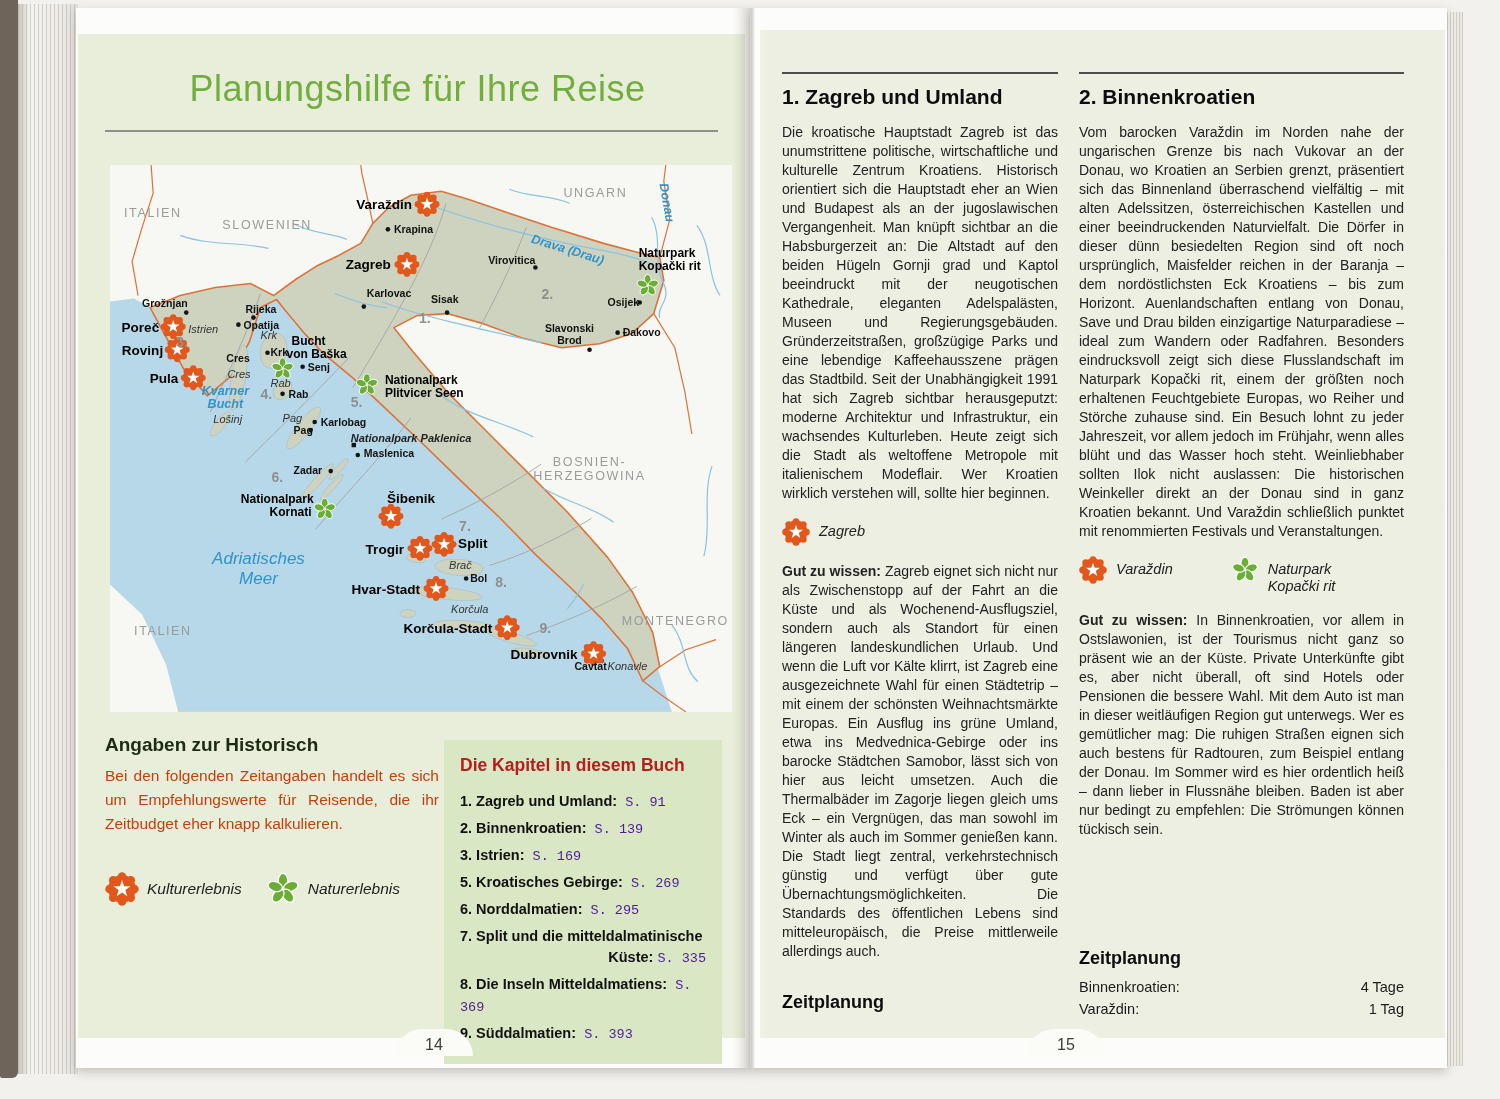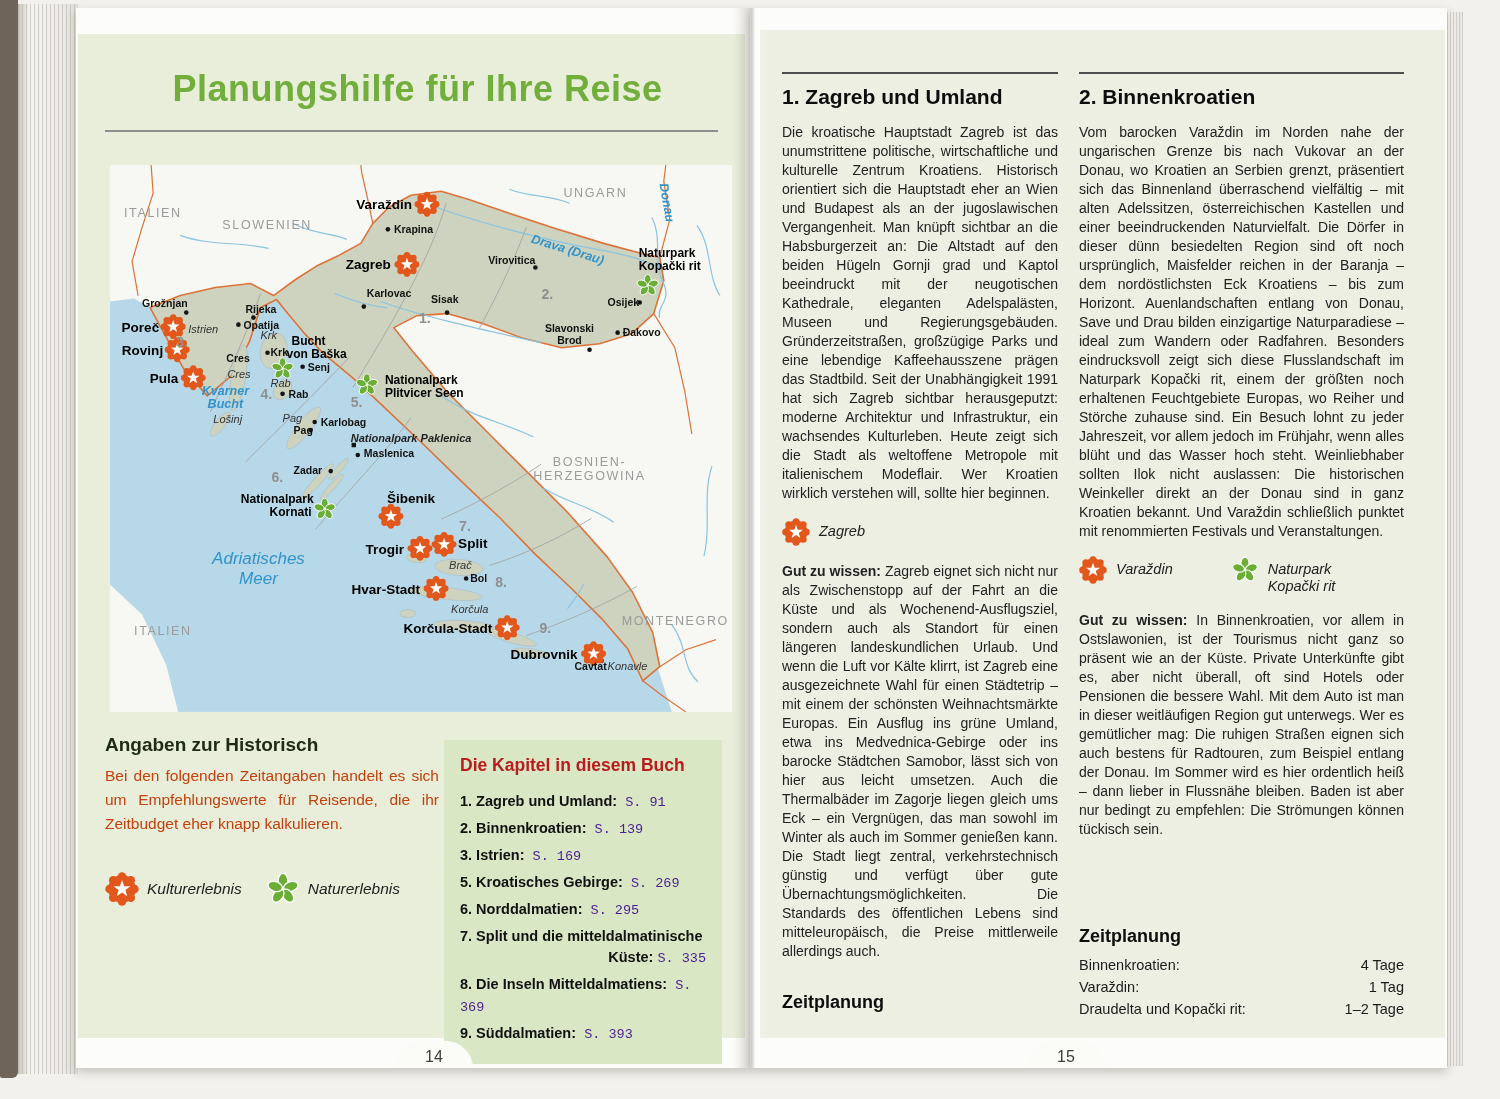--- a/index.html
+++ b/index.html
@@ -22,28 +22,28 @@
       linear-gradient(90deg,#f7f6f3,#e6e4df);
   }
   .page{position:absolute;top:8px;height:1060px;background:#fcfcfa;}
   .page.left{left:76px;width:674px;box-shadow:0 4px 9px rgba(70,65,55,.25);}
   .page.right{left:750px;width:697px;box-shadow:0 4px 9px rgba(70,65,55,.25);}
   .gutter{position:absolute;left:733px;top:8px;width:36px;height:1060px;z-index:5;pointer-events:none;
     background:linear-gradient(90deg,rgba(0,0,0,0) 0%,rgba(80,72,60,.16) 42%,rgba(80,72,60,.26) 52%,rgba(255,255,255,.35) 62%,rgba(0,0,0,0) 100%);}
   .panel{position:absolute;}
   .panel.left{left:2px;top:26px;right:5px;bottom:30px;background:#e9eedb;}
   .panel.right{left:10px;top:22px;right:2px;bottom:30px;background:#ecefe2;}
-  .page-tab{position:absolute;bottom:0;width:78px;height:27px;background:#fbfbf8;
+  .page-tab{position:absolute;bottom:12px;width:78px;height:27px;background:#fbfbf8;
     border-radius:40px 40px 0 0;text-align:center;font-size:16px;color:#3d3d3d;padding-top:7px;box-sizing:border-box;z-index:4;margin-top:32px;}
   .page.left .page-tab{left:319px;}
   .page.right .page-tab{left:277px;}
 
   
   .lp-title{position:absolute;top:34px;left:12px;right:0;margin:0;text-align:center;
-    font-size:36px;font-weight:700;color:#72ae3b;letter-spacing:.5px;}
+    font-size:36px;font-weight:400;color:#72ae3b;letter-spacing:.5px;}
   .lp-rule{position:absolute;top:96px;left:27px;right:27px;height:2px;background:#8f8f8f;}
   .map-wrap{position:absolute;left:32px;top:131px;width:622px;height:547px;}
   .map-wrap svg{display:block;}
 
   .angaben{position:absolute;left:27px;top:700px;width:334px;}
   .angaben h3{margin:0 0 8px 0;font-size:19px;font-weight:bold;color:#1d2b12;}
   .angaben p{margin:0;font-size:15.5px;line-height:24px;color:#c2410c;text-align:justify;}
   .legend{position:absolute;left:27px;top:838px;display:flex;align-items:center;}
   .legend .lab{font-style:italic;font-size:15.5px;color:#222;margin-left:8px;}
   .mi{flex:0 0 auto;}
@@ -378,24 +378,20 @@
           <h3>Zeitplanung</h3>
           <div>
               <div class="z-row">
                 <span>Binnenkroatien:</span>
                 <span class="z-val">4 Tage</span>
               </div>
               <div class="z-row">
                 <span>Varaždin:</span>
                 <span class="z-val">1 Tag</span>
               </div>
-              <div class="z-row">
-                <span>Draudelta und Kopački rit:</span>
-                <span class="z-val">1–2 Tage</span>
-              </div>
             </div>
         </div>
       </div>
 
     </div>
   </div>
   <div class="page-tab">15</div>
 </div>
 
 <div class="gutter"></div>

